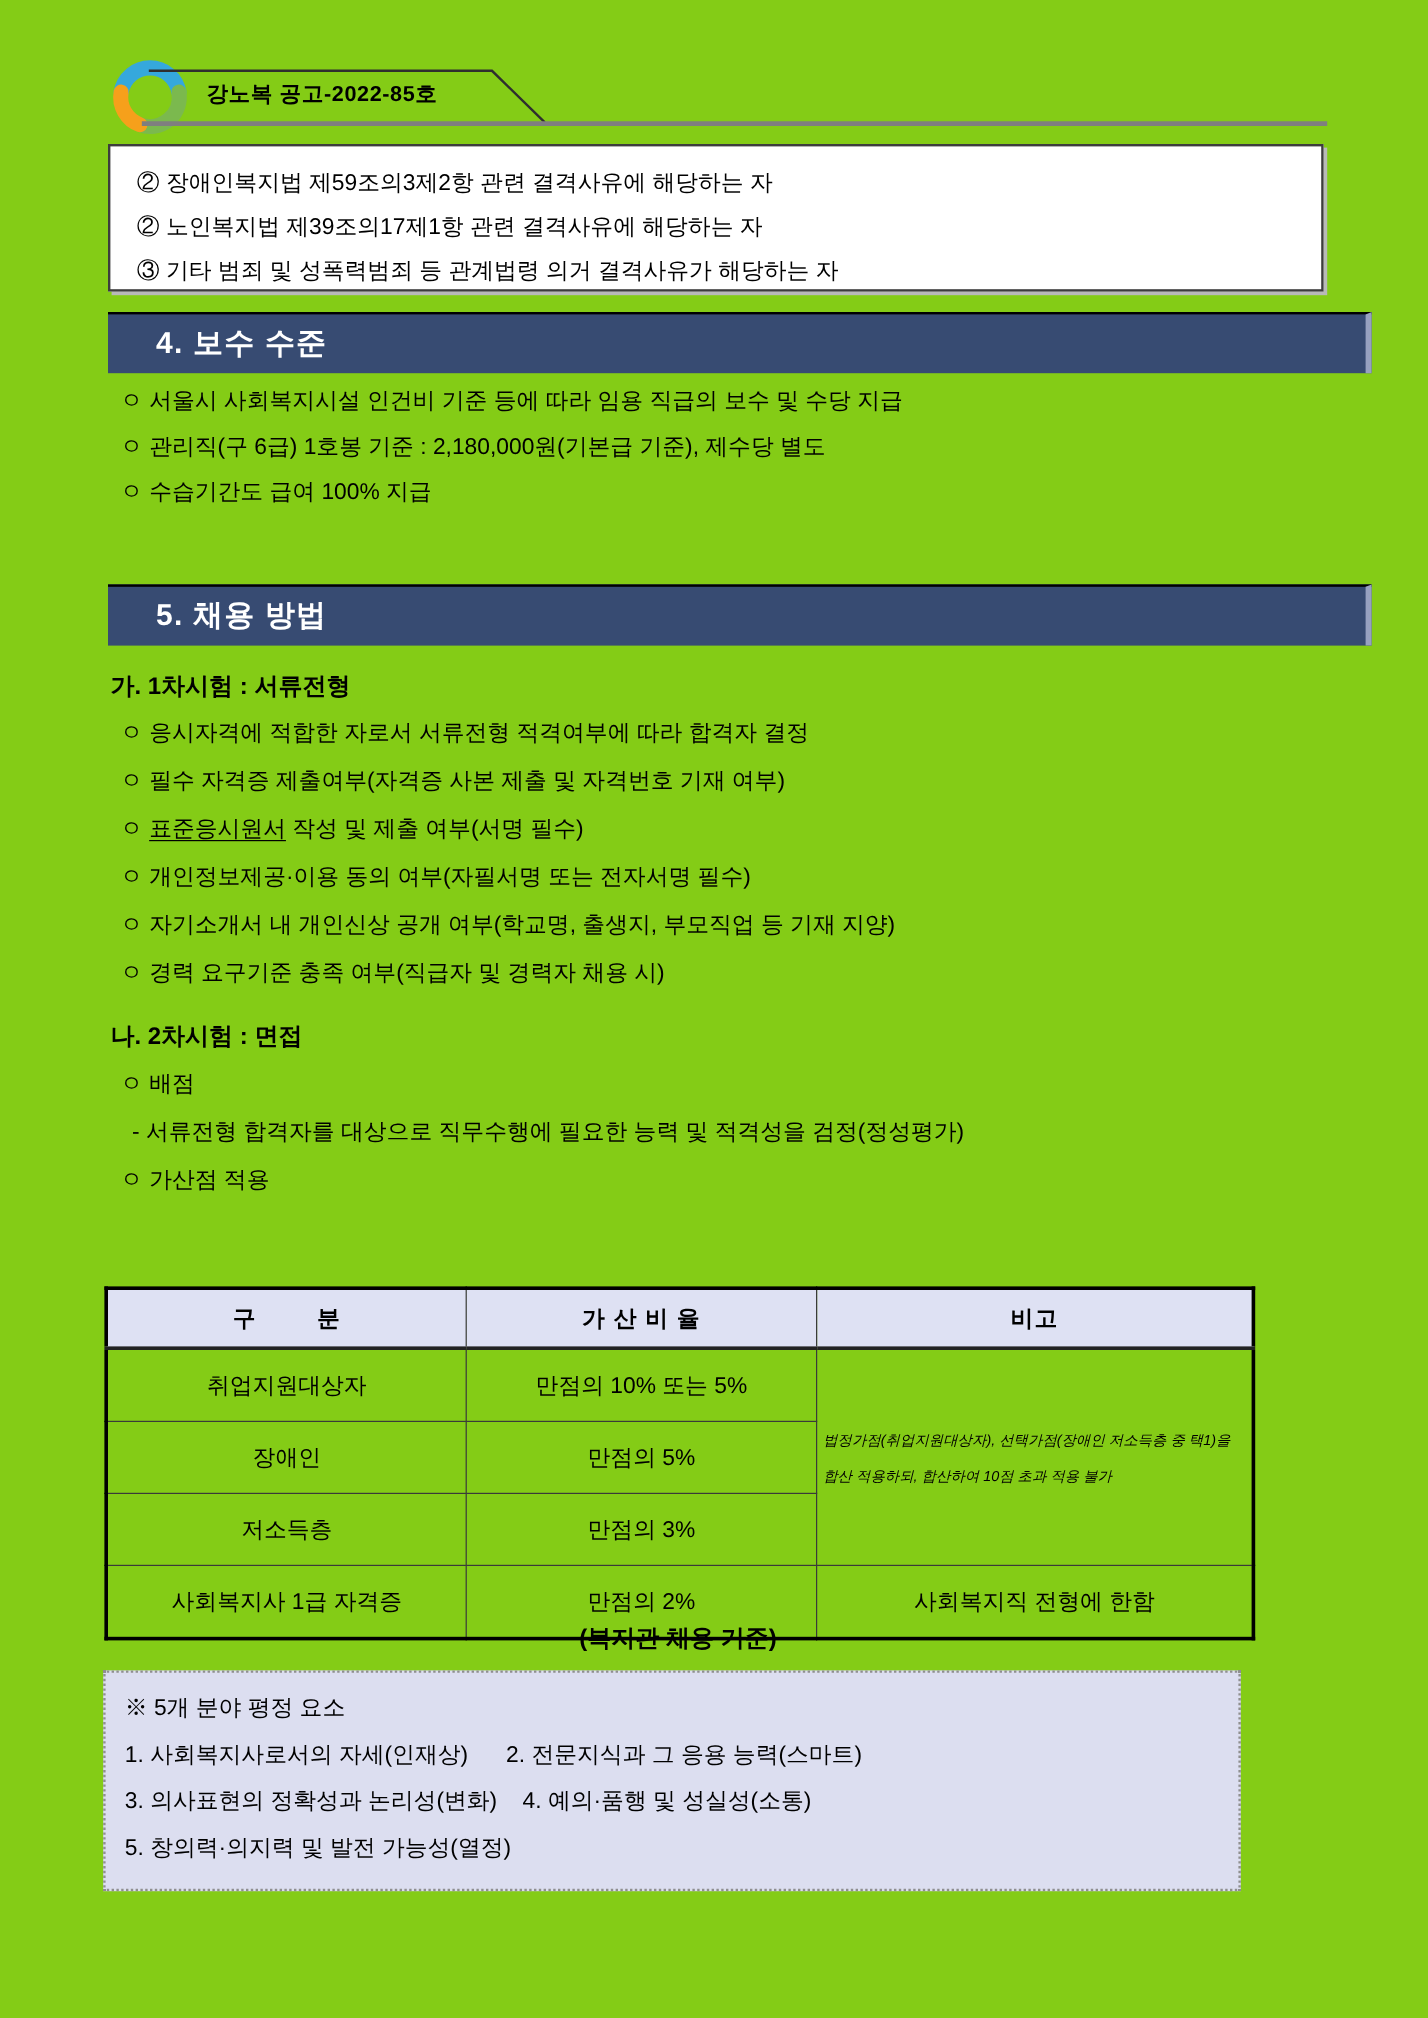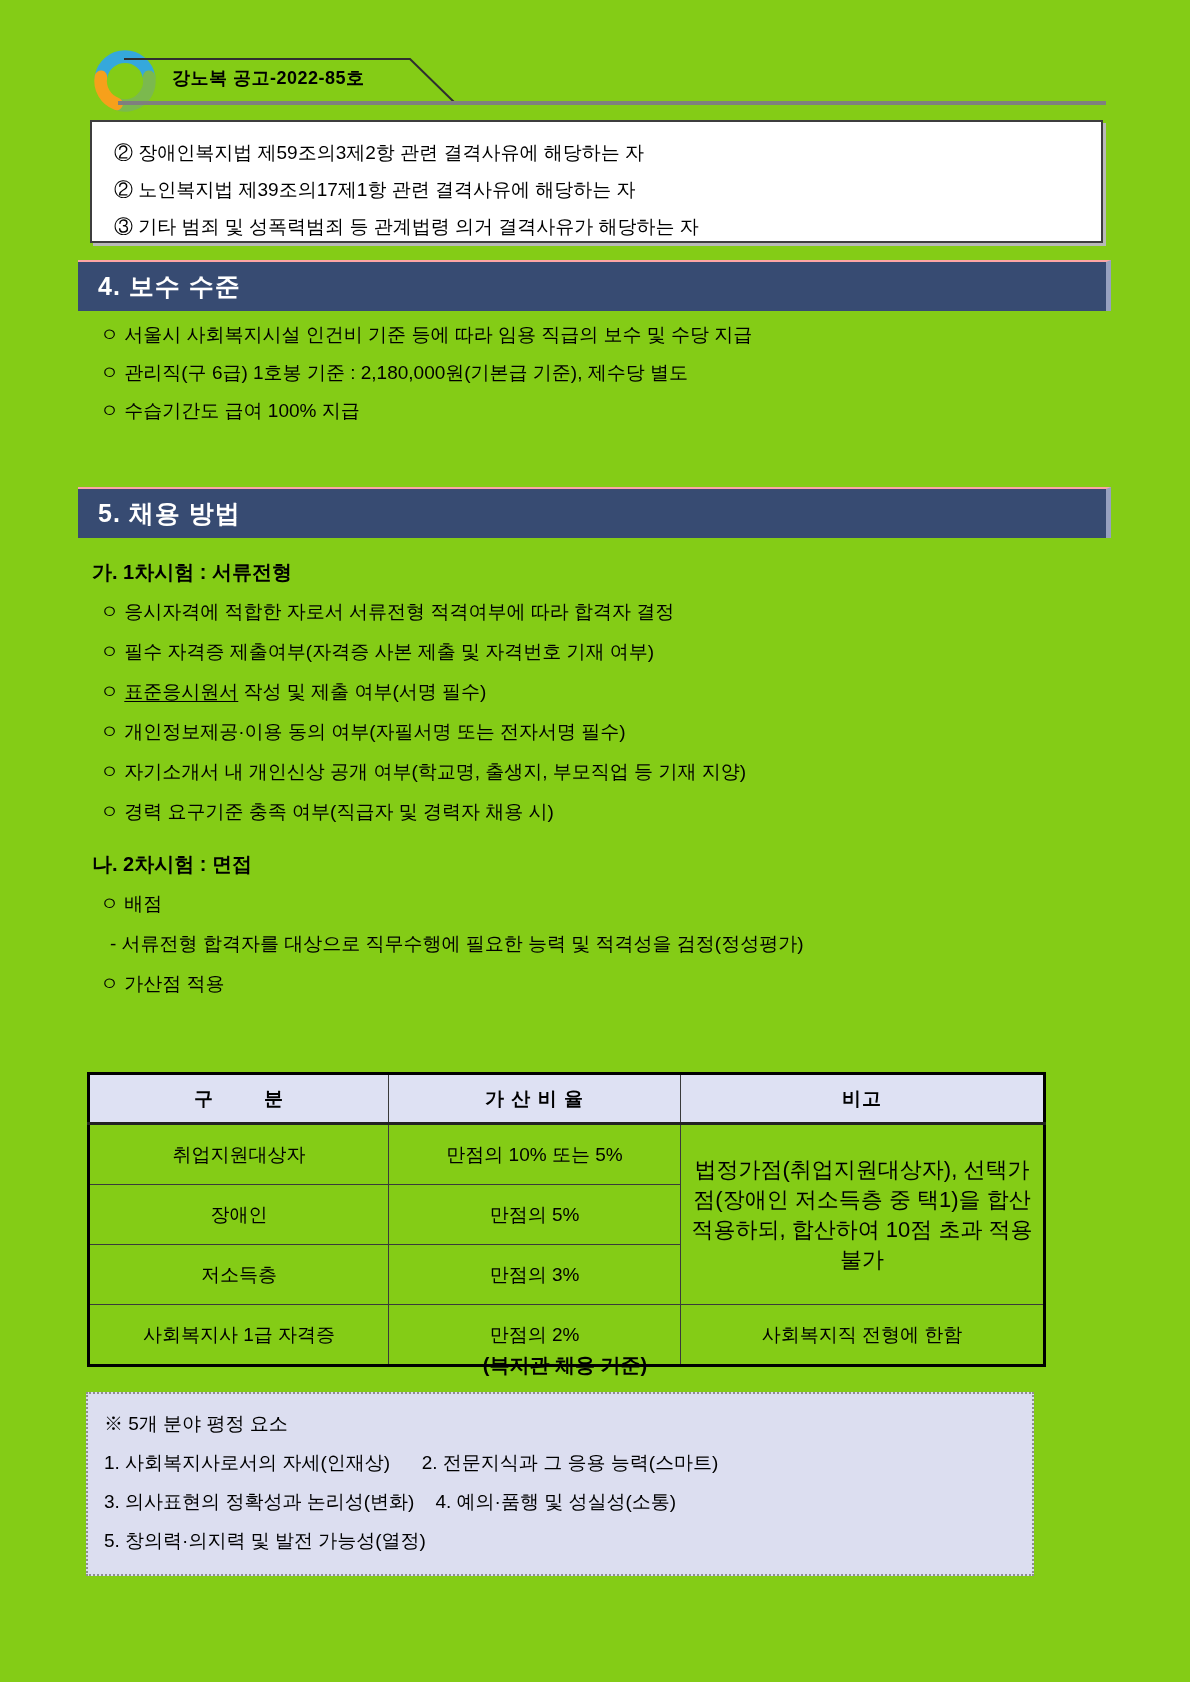--- a/index.html
+++ b/index.html
@@ -11,24 +11,24 @@
   .logo { position:absolute; left:86px; top:44px; width:78px; height:74px; }
   .tabsvg { position:absolute; left:118px; top:56px; width:992px; height:54px; }
   .doc-num { position:absolute; left:172px; top:66px; font-size:18px; font-weight:700; letter-spacing:.5px; }
 
   
   .disq-box { position:absolute; left:90px; top:120px; width:1013px; height:123px; box-sizing:border-box;
               border:2px solid #3d3d3d; box-shadow:3px 3px 0 #b9b9b9; background:#fff; padding:12px 8px 0 22px; }
   .disq-box .ln { font-size:19px; line-height:37px; white-space:nowrap; }
 
   
-  .bar { position:absolute; left:78px; width:1008px; height:49px; box-sizing:content-box;
+  .bar { position:absolute; left:90px; width:1008px; height:49px; box-sizing:content-box;
          background:var(--bar-bg,#374B72); color:var(--bar-fg,#fff);
-         border-top:2px solid #fca5a5; border-right:5px solid #97A1C0;
-         font-size:25px; font-weight:700; line-height:49px; padding-left:20px; letter-spacing:1px; }
+         border-top:2px solid #000000; border-right:5px solid #97A1C0;
+         font-size:25px; font-weight:700; line-height:49px; padding-left:40px; letter-spacing:1px; }
   .bar4 { top:260px; }
   .bar5 { top:487px; }
 
   
   .ln { white-space:pre-wrap; }
   .s4 { position:absolute; left:100px; top:316px; width:1000px; }
   .s4 .ln { font-size:19px; line-height:38px; }
   .s5 { position:absolute; left:92px; top:552px; width:1010px; }
   .s5 .h  { font-size:20px; font-weight:700; line-height:40px; }
   .s5 .ln { font-size:19px; line-height:40px; padding-left:8px; }
@@ -36,21 +36,21 @@
   .gap { height:12px; }
   .ul { text-decoration:underline; text-underline-offset:3px; }
 
   
   .tbl-wrap { position:absolute; left:87px; top:1072px; width:956px; }
   table { border-collapse:collapse; width:956px; table-layout:fixed; }
   th, td { border:1.5px solid #3a3a3a; font-size:19px; text-align:center; vertical-align:middle; }
   table { border:3px solid #000; }
   th { background:var(--th-bg,#DEE1F3); height:45px; font-weight:700; white-space:pre; border-bottom:3px solid #222; letter-spacing:1px; }
   td { height:57px; }
-  td.note { text-align:center; font-size:22px; line-height:30px; padding:4px 5px; }
+  td.note { text-align:left; font-size:12px; line-height:30px; padding:4px 5px;font-style:italic; }
   .caption { position:absolute; left:87px; top:1352px; width:956px; text-align:center; font-size:20px; font-weight:700; }
 
   
   .eval-box { position:absolute; left:86px; top:1392px; width:948px; box-sizing:border-box;
               background:var(--eval-bg,#DCDEF0); border:2px dotted #8f8f8f; padding:10px 10px 14px 16px; }
   .eval-box .ln { font-size:19px; line-height:39px; }
 </style>
 </head>
 <body>
 

